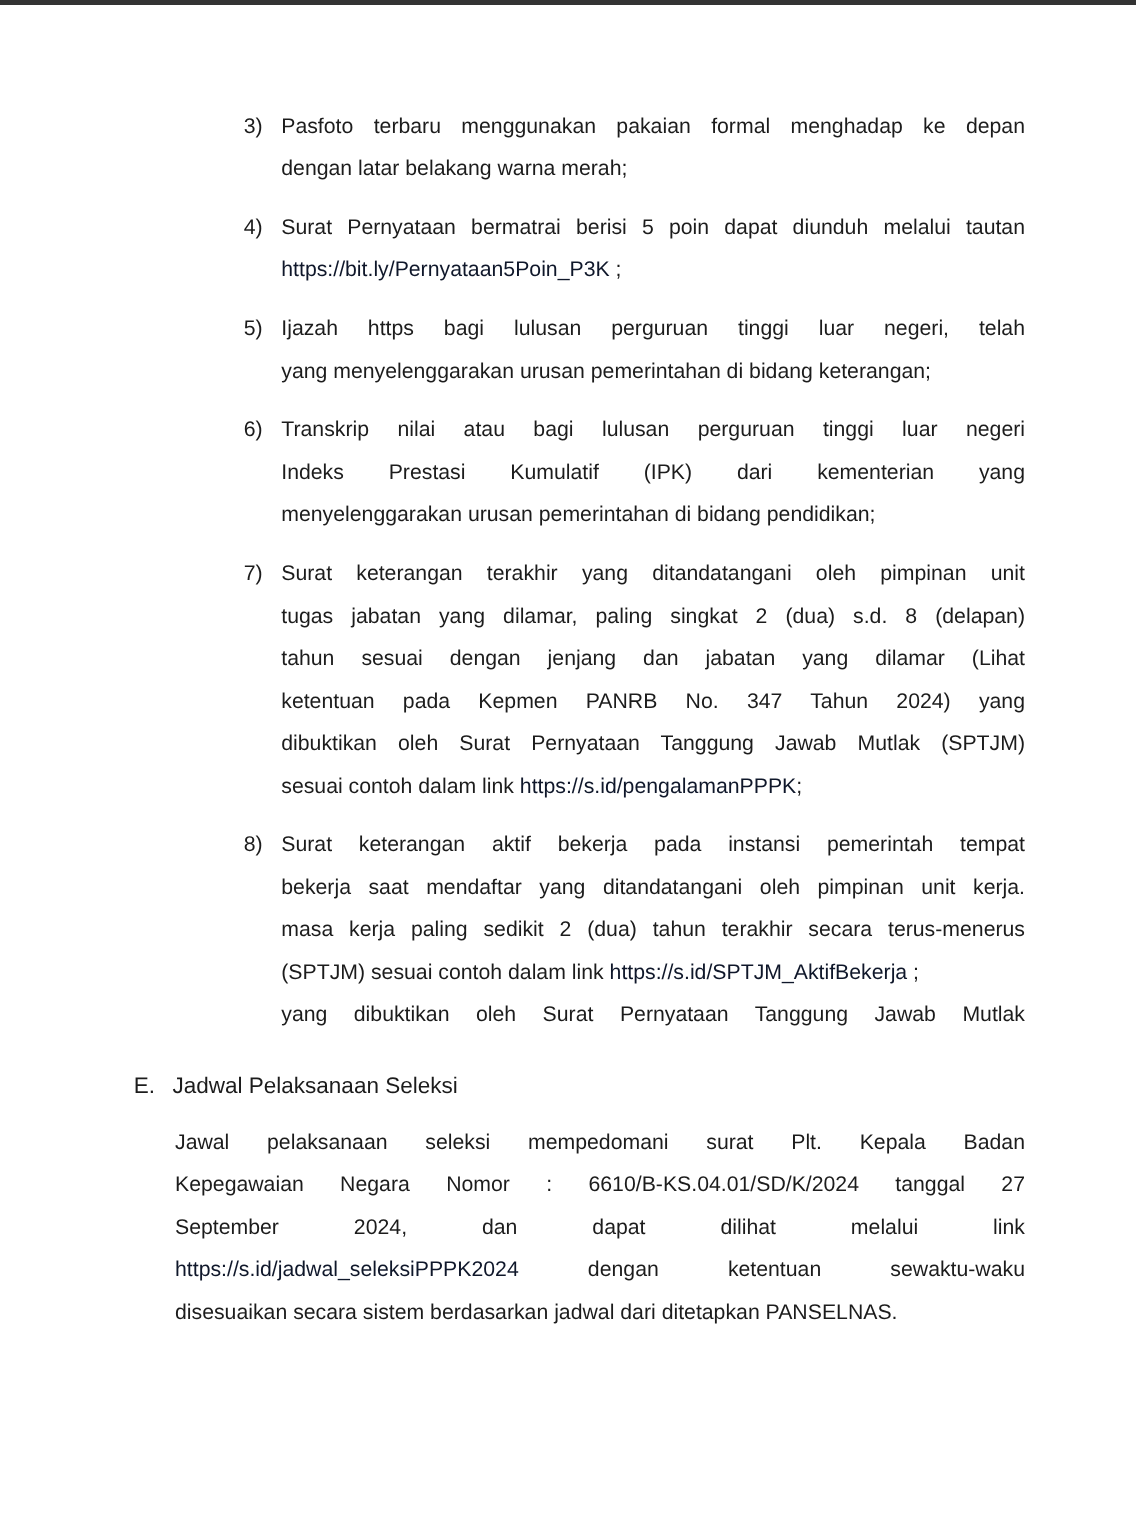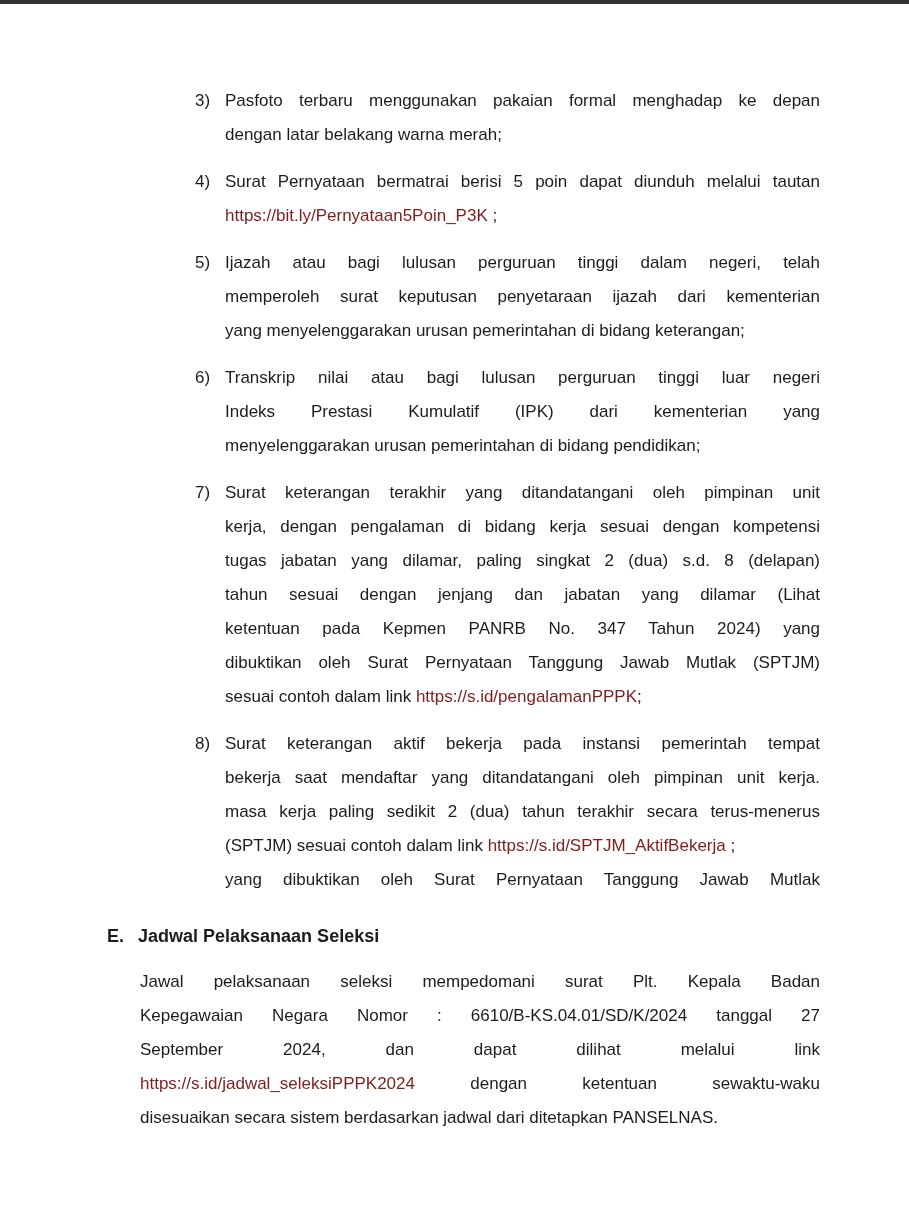--- a/index.html
+++ b/index.html
@@ -34,29 +34,29 @@
   .item .body { flex: 1 1 auto; min-width: 0; }
   .line {
     font-size: 17px;
     line-height: 34px;
     text-align: justify;
     text-align-last: justify;
     white-space: normal;
   }
   .line.last { text-align-last: left; }
   a.link {
-    color: #7f1d1d;
+    color: #0f172a;
     text-decoration: none;
     cursor: pointer;
   }
   
   .heading {
     margin: 24px 89px 14px 107px;
     font-size: 18px;
-    font-weight: 700;
+    font-weight: 400;
     line-height: 30px;
   }
   .heading .h-label { margin-right: 14px; }
   
   .paragraph {
     margin: 0 89px 0 140px; 
   }
 </style>
 </head>
 <body>
@@ -75,38 +75,36 @@
         <div class="item">
           <div class="num">4)</div>
           <div class="body">
             <div class="line"><span>Surat Pernyataan bermatrai berisi 5 poin dapat diunduh melalui tautan</span></div>
             <div class="line last"><a class="link" href="#">https://bit.ly/Pernyataan5Poin_P3K</a><span> ;</span></div>
           </div>
         </div>
         <div class="item">
           <div class="num">5)</div>
           <div class="body">
-            <div class="line"><span>Ijazah atau bagi lulusan perguruan tinggi dalam negeri, telah</span></div>
-            <div class="line"><span>memperoleh surat keputusan penyetaraan ijazah dari kementerian</span></div>
+            <div class="line"><span>Ijazah https bagi lulusan perguruan tinggi luar negeri, telah</span></div>
             <div class="line last"><span>yang menyelenggarakan urusan pemerintahan di bidang keterangan;</span></div>
           </div>
         </div>
         <div class="item">
           <div class="num">6)</div>
           <div class="body">
             <div class="line"><span>Transkrip nilai atau bagi lulusan perguruan tinggi luar negeri</span></div>
             <div class="line"><span>Indeks Prestasi Kumulatif (IPK) dari kementerian yang</span></div>
             <div class="line last"><span>menyelenggarakan urusan pemerintahan di bidang pendidikan;</span></div>
           </div>
         </div>
         <div class="item">
           <div class="num">7)</div>
           <div class="body">
             <div class="line"><span>Surat keterangan terakhir yang ditandatangani oleh pimpinan unit</span></div>
-            <div class="line"><span>kerja, dengan pengalaman di bidang kerja sesuai dengan kompetensi</span></div>
             <div class="line"><span>tugas jabatan yang dilamar, paling singkat 2 (dua) s.d. 8 (delapan)</span></div>
             <div class="line"><span>tahun sesuai dengan jenjang dan jabatan yang dilamar (Lihat</span></div>
             <div class="line"><span>ketentuan pada Kepmen PANRB No. 347 Tahun 2024) yang</span></div>
             <div class="line"><span>dibuktikan oleh Surat Pernyataan Tanggung Jawab Mutlak (SPTJM)</span></div>
             <div class="line last"><span>sesuai contoh dalam link </span><a class="link" href="#">https://s.id/pengalamanPPPK</a><span>;</span></div>
           </div>
         </div>
         <div class="item">
           <div class="num">8)</div>
           <div class="body">

